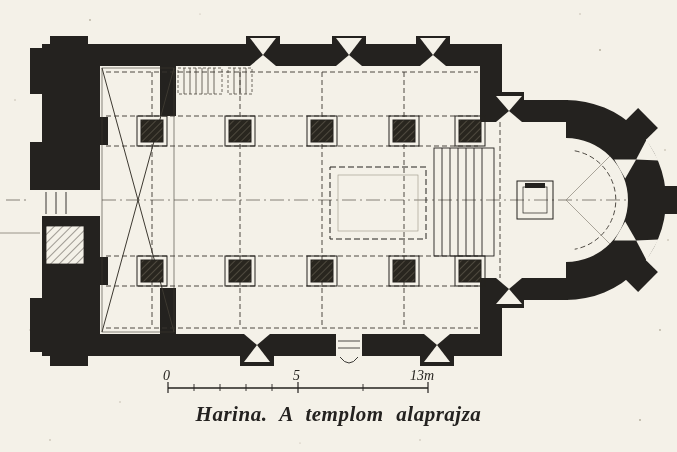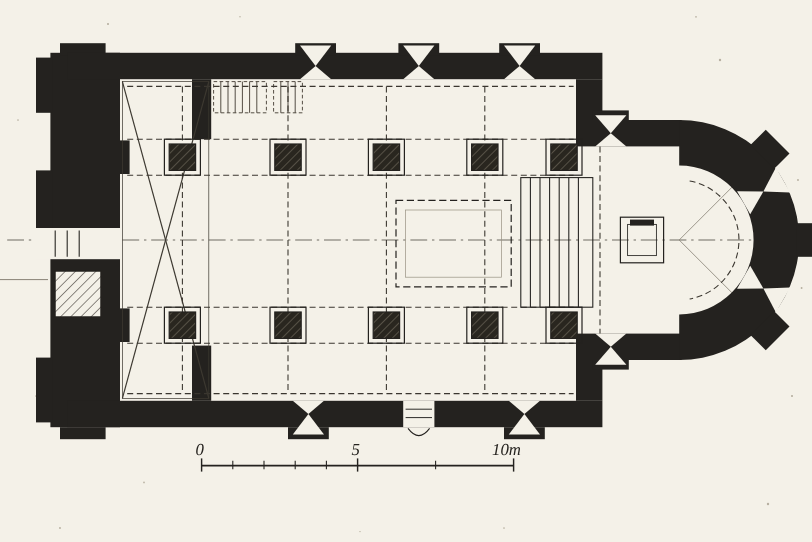--- a/index.html
+++ b/index.html
@@ -271,16 +271,17 @@
       <line x1="194" y1="384" x2="194" y2="391" stroke-width="0.9"></line>
       <line x1="220" y1="384" x2="220" y2="391" stroke-width="0.9"></line>
       <line x1="246" y1="384" x2="246" y2="391" stroke-width="0.9"></line>
       <line x1="272" y1="384" x2="272" y2="391" stroke-width="0.9"></line>
       <line x1="363" y1="384" x2="363" y2="391" stroke-width="0.9"></line>
     </g>
   </svg>
 
   <span class="scale-label lbl-0">0</span>
   <span class="scale-label lbl-5">5</span>
-  <span class="scale-label lbl-10">10m</span>
-
+  <span class="scale-label lbl-10">13m</span>
+
+  <div class="caption">Harina. A templom alaprajza</div>
 
 </div>
 
 </body></html>

